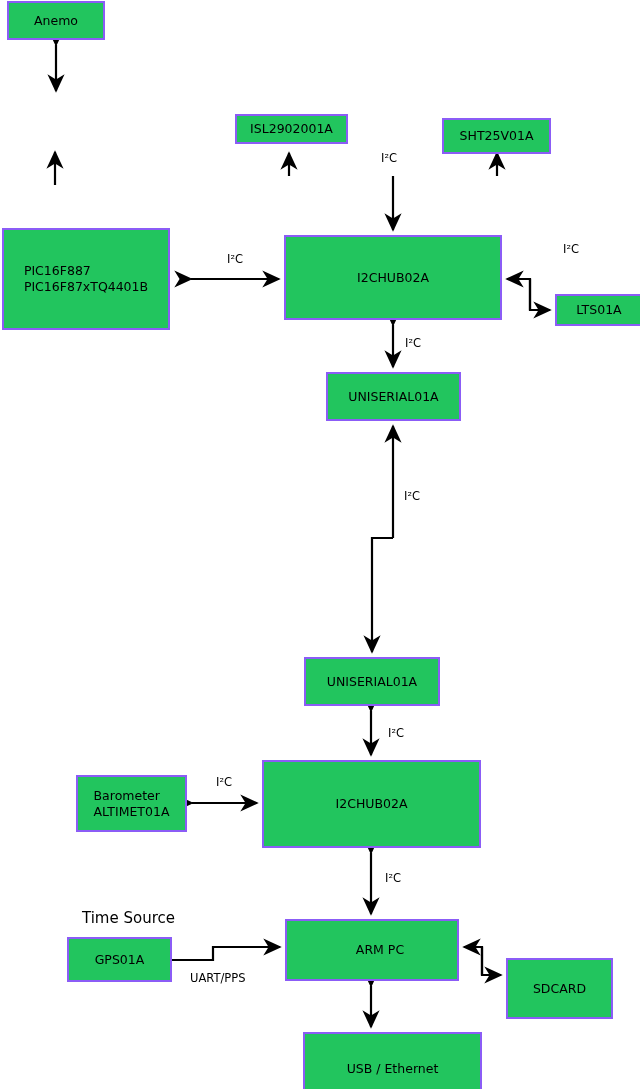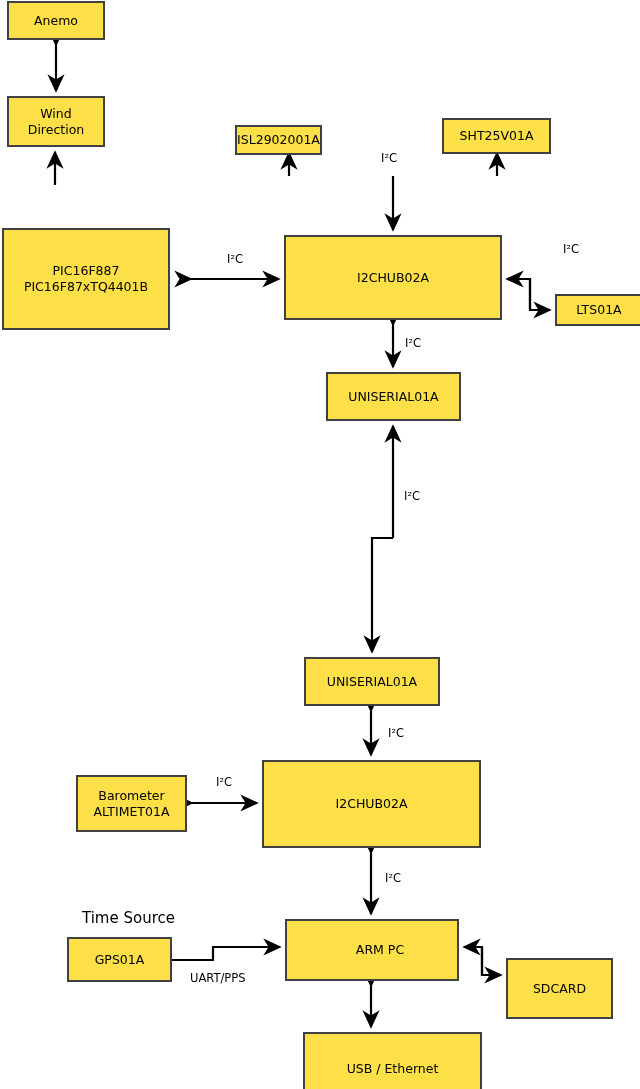--- a/index.html
+++ b/index.html
@@ -16,26 +16,25 @@
   }
   svg#wires{
     position:absolute;
     left:0; top:0;
     width:640px; height:1089px;
     pointer-events:none;
   }
   .node{
     position:absolute;
     box-sizing:border-box;
-    border:2px solid #404040;
-    background:#fde047;
+    border:2px solid #8b5cf6;
+    background:#22c55e;
     display:flex;
     align-items:center;
     justify-content:center;
-    text-align:center;
     color:#000000;
     font-size:12.5px;
     line-height:1.25;
     white-space:pre-line;
     z-index:2;
   }
   .wire-label{
     position:absolute;
     color:#000000;
     font-size:11.5px;
@@ -96,27 +95,25 @@
 
       <path d="M172,960 L213,960 L213,947 L280,947"></path>
 
       <path d="M482,975 L482,947 L464,947"></path>
       <path d="M482,947 L482,975 L501,975"></path>
     </g>
   </svg>
 
   <div class="node" style="left:7px;top:1px;width:98px;height:39px;">Anemo</div>
 
-  <div class="node" style="left:7px;top:96px;width:98px;height:51px;">Wind
-Direction</div>
 
   <div class="node" style="left:2px;top:228px;width:168px;height:102px;">PIC16F887
 PIC16F87xTQ4401B</div>
 
-  <div class="node" style="left:235px;top:125px;width:87px;height:30px;">ISL2902001A</div>
+  <div class="node" style="left:235px;top:114px;width:113px;height:30px;">ISL2902001A</div>
 
   <div class="node" style="left:442px;top:118px;width:109px;height:36px;">SHT25V01A</div>
 
   <div class="node" style="left:284px;top:235px;width:218px;height:85px;">I2CHUB02A</div>
 
   <div class="node" style="left:555px;top:294px;width:88px;height:32px;">LTS01A</div>
 
   <div class="node" style="left:326px;top:372px;width:135px;height:49px;">UNISERIAL01A</div>
 
   <div class="node" style="left:304px;top:657px;width:136px;height:49px;">UNISERIAL01A</div>

